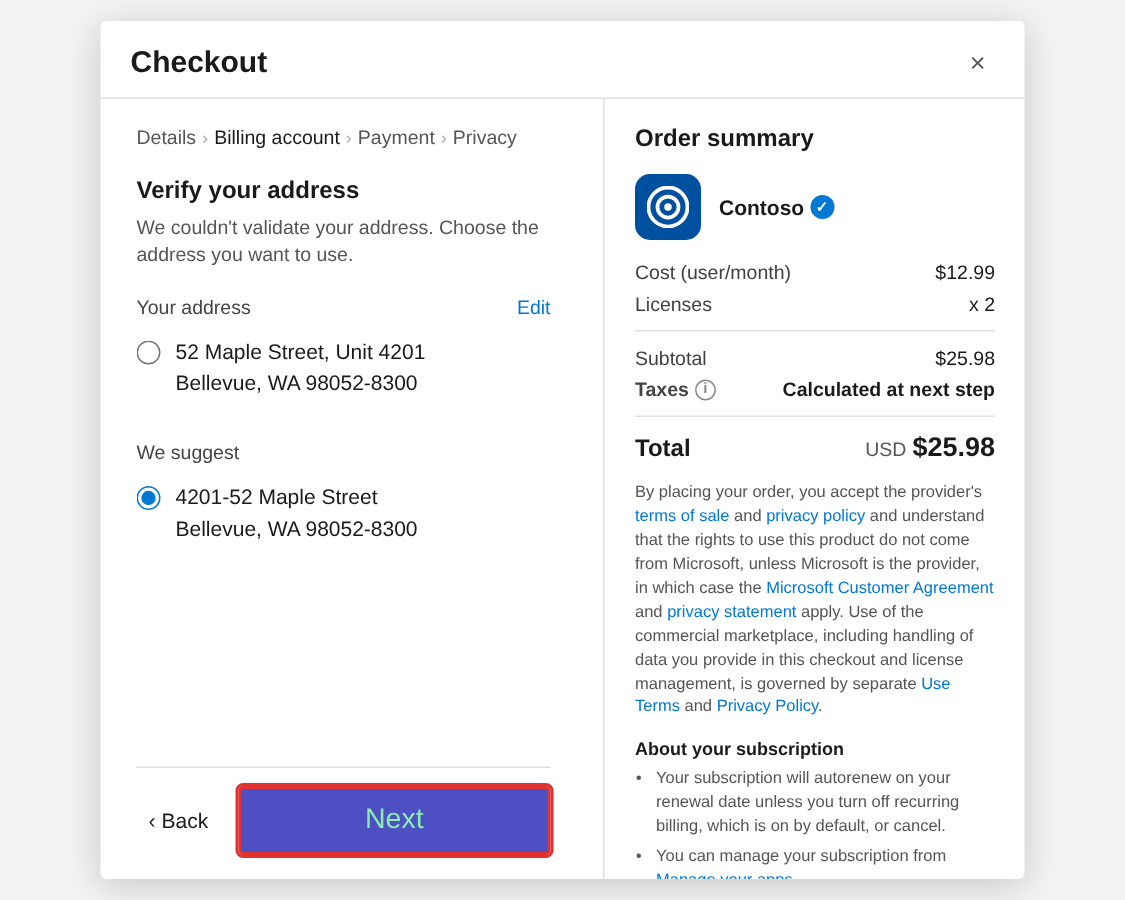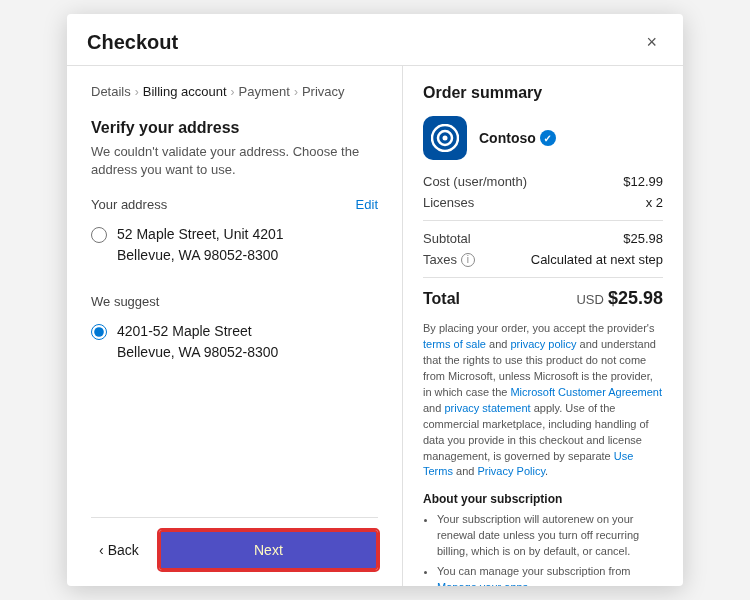--- a/index.html
+++ b/index.html
@@ -43,21 +43,21 @@
       padding: 2px 6px;
     }
     .modal-body {
       display: flex;
       flex: 1;
       overflow: hidden;
     }
     
     .left-panel {
       flex: 1;
-      padding: 18px 24px 16px 24px;
+      padding: 18px 35px 16px 24px;
       display: flex;
       flex-direction: column;
       border-right: 1px solid #e0e0e0;
     }
     .breadcrumb {
       display: flex;
       align-items: center;
       gap: 4px;
       font-size: 13px;
       color: #555;
@@ -141,24 +141,24 @@
       font-size: 14px;
       cursor: pointer;
       display: flex;
       align-items: center;
       gap: 4px;
       padding: 6px 8px;
     }
     .next-btn {
       flex: 1;
       background: #4f4fc4;
-      color: #fef9c3;
+      color: #86efac;
       border: 2px solid #e03030;
       border-radius: 3px;
-      font-size: 14px;
+      font-size: 19px;
       font-weight: 500;
       padding: 10px 0;
       cursor: pointer;
       outline: 2px solid #e03030;
       outline-offset: 0px;
     }
     
     .right-panel {
       width: 280px;
       padding: 18px 20px;
@@ -276,20 +276,21 @@
     }
     .about-list a {
       color: #0078d4;
       text-decoration: none;
     }
     .taxes-row {
       display: flex;
       justify-content: space-between;
       margin-bottom: 6px;
       font-size: 13px;
+      font-weight: bold;
     }
     .taxes-label {
       display: flex;
       align-items: center;
       gap: 4px;
       color: #444;
     }
     .info-icon {
       width: 14px;
       height: 14px;

